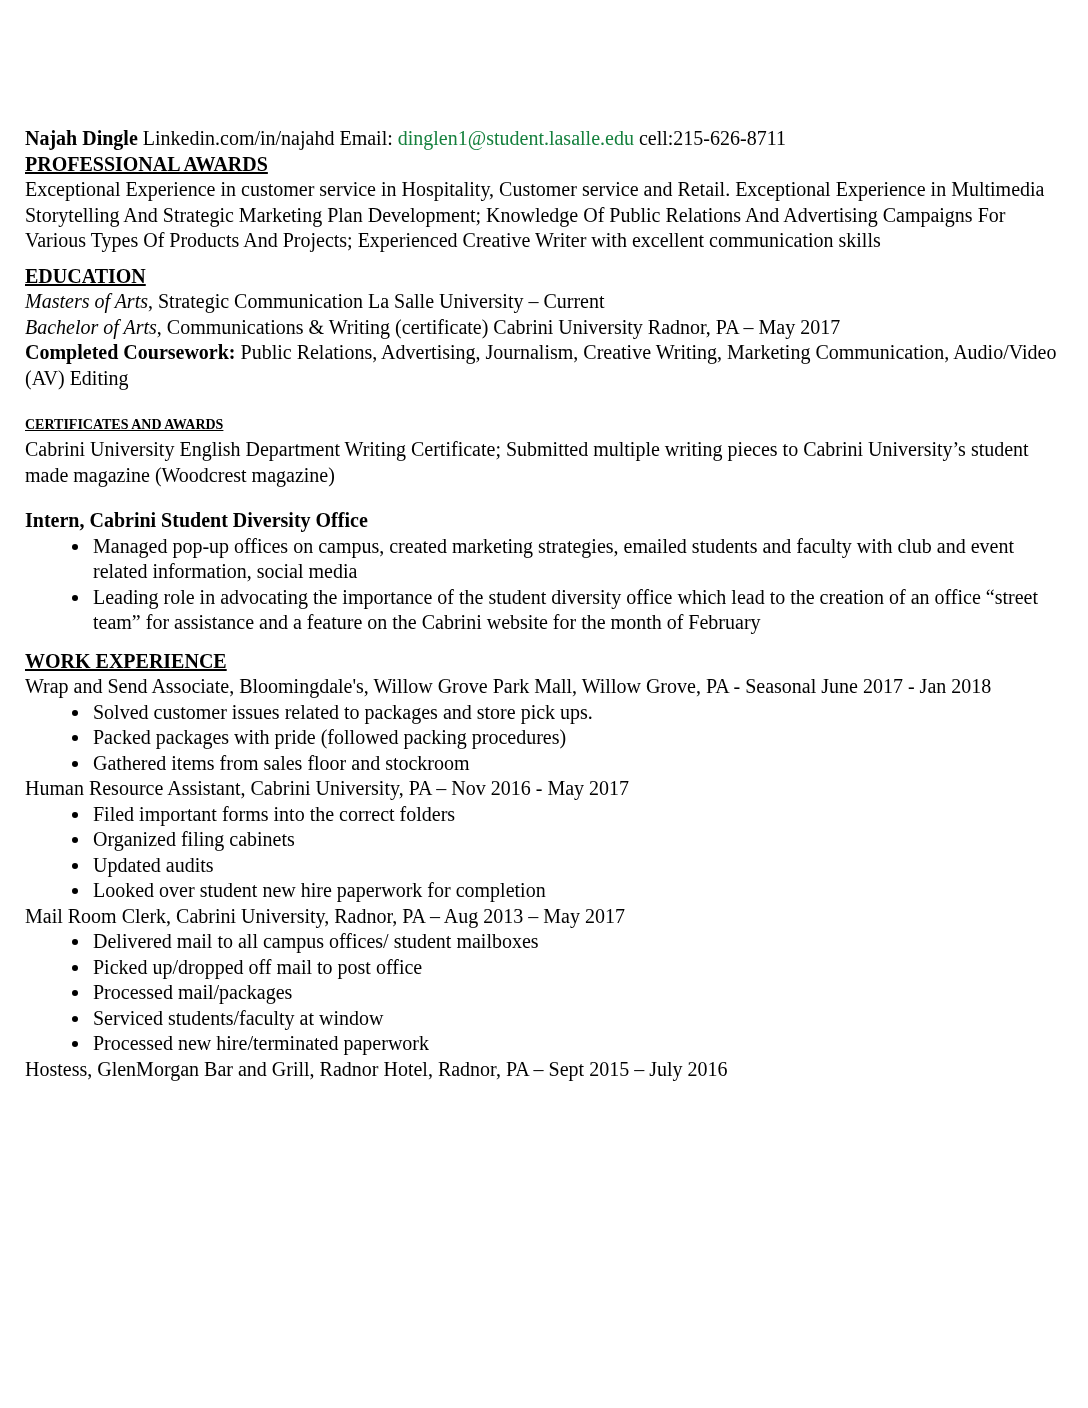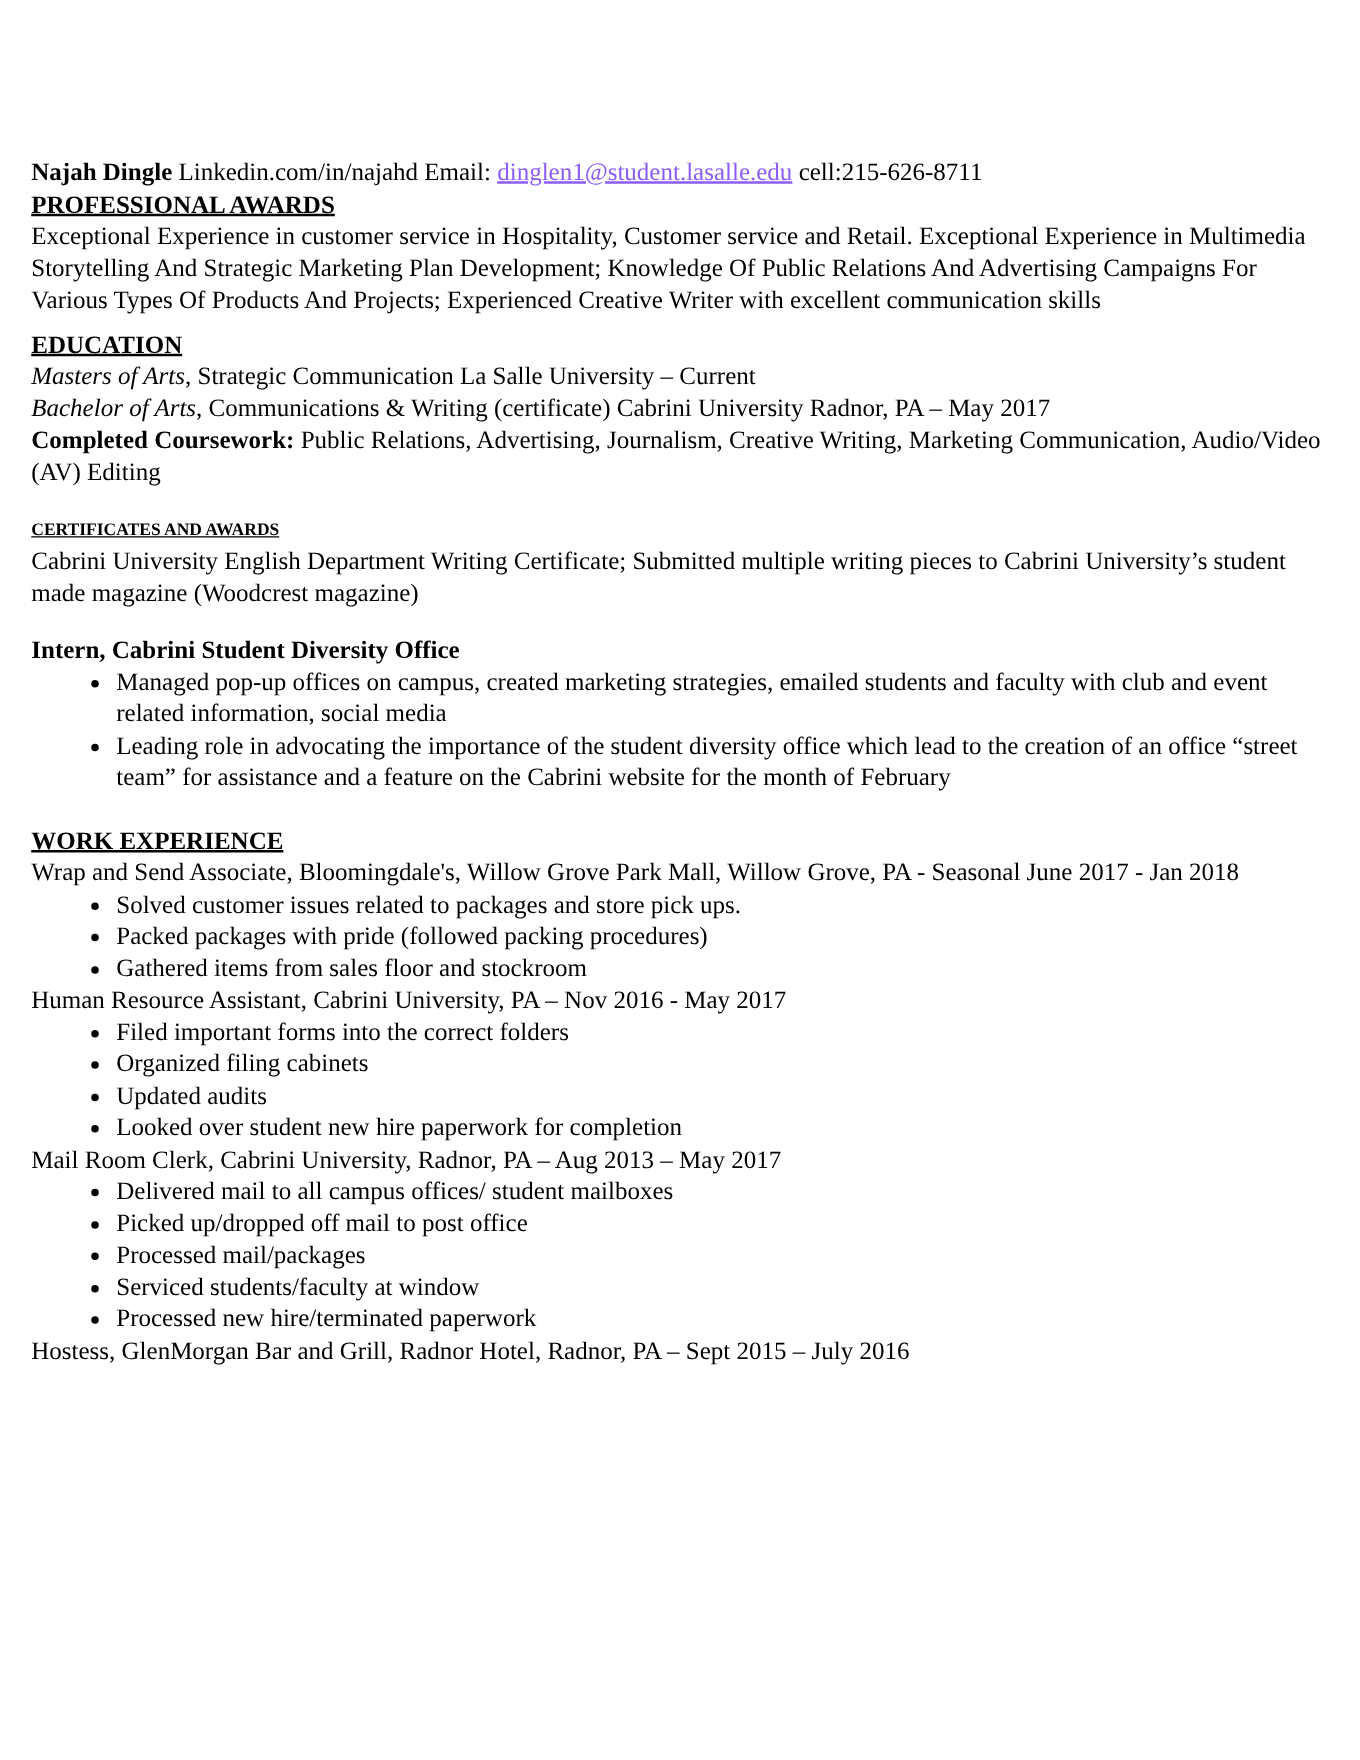--- a/index.html
+++ b/index.html
@@ -26,34 +26,33 @@
     line-height: 25.5px;
   }
   .heading-sm {
     font-weight: bold;
     text-decoration: underline;
     margin: 0;
     font-size: 14px;
     line-height: 24px;
   }
   .email-link {
-    color: #8b5cf6;
-    text-decoration: underline;
+    color: #15803d;
     cursor: pointer;
   }
   ul {
     margin: 0;
     padding-left: 66px;
     list-style: disc;
   }
   li { padding-left: 2px; }
   .sec-education { margin-top: 10px; }
   .sec-certificates { margin-top: 22px; }
   .sec-internship { margin-top: 20px; }
-  .sec-work { margin-top: 25px; }
+  .sec-work { margin-top: 13px; }
   .job-title { margin: 0; }
 </style>
 </head>
 <body>
 
 <div class="page">
 
   <p class="contact-line">
     <span class="bold">Najah Dingle</span>
     <span>Linkedin.com/in/najahd</span>

